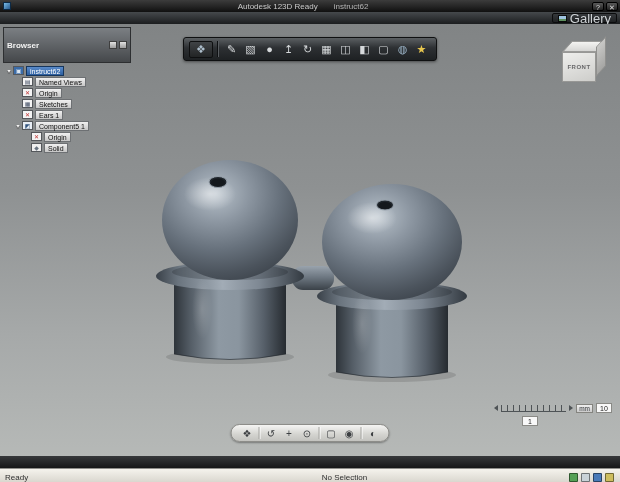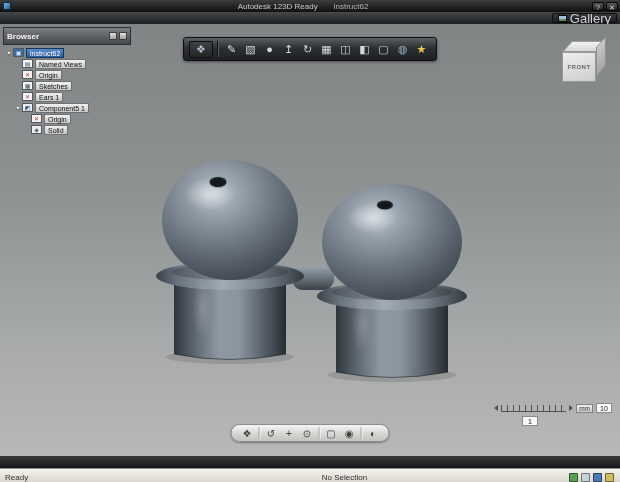--- a/index.html
+++ b/index.html
@@ -28,21 +28,21 @@
   .gallery .pic{width:9px;height:7px;border:1px solid #0a0a0a;
     background:linear-gradient(#9fc3e0 55%,#5e8f5e 55%);}
 
   
   .canvas{position:absolute;top:24px;left:0;width:620px;height:432px;
     background:linear-gradient(#818485 0%,#8e9192 38%,#a6a9a9 72%,#b6b9b7 100%);}
   svg.scene{position:absolute;left:0;top:0;}
 
   
   .browser{position:absolute;left:3px;top:3px;width:128px;}
-  .browser-header{height:12px;display:flex;align-items:center;padding:8px 3px;
+  .browser-header{height:12px;display:flex;align-items:center;padding:17px 3px;
     background:linear-gradient(#7b7f83,#45484b);border:1px solid #2d2f31;
     color:#f2f2f2;font-size:8px;font-weight:bold;}
   .bh-title{flex:1;}
   .bh-btn{width:8px;height:8px;margin-left:2px;border:1px solid #3f3f3f;
     background:linear-gradient(#e2e2e2,#9e9e9e);}
   .tree{padding-top:2px;}
   .tree-row{display:flex;align-items:center;height:11px;}
   .tree-arrow{width:8px;font-size:6px;color:#f4f4f4;text-shadow:0 1px 1px #333;text-align:center;}
   .tree-icon{width:11px;height:9px;font-size:6px;line-height:8px;text-align:center;
     border:1px solid #54575b;margin-right:2px;flex:0 0 auto;}

